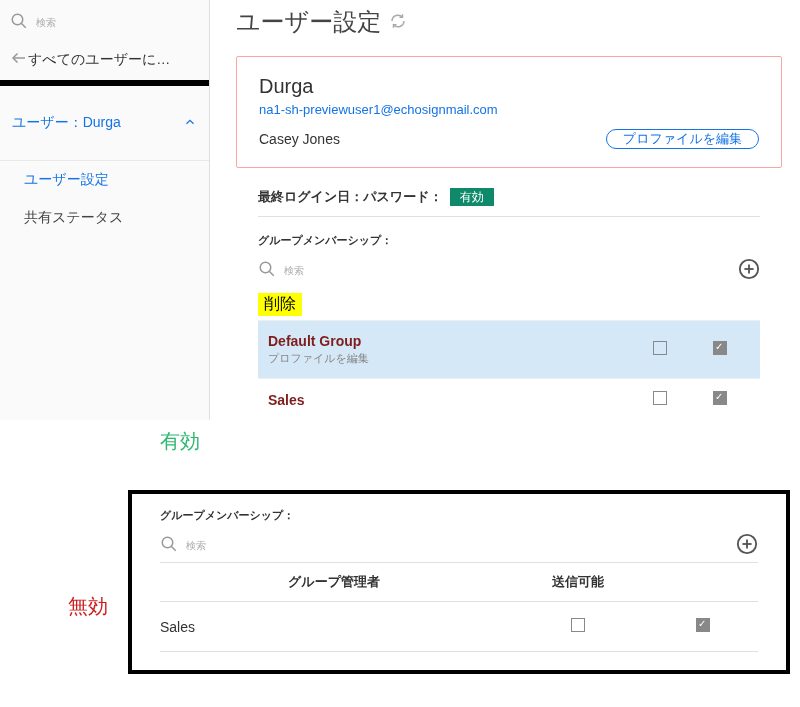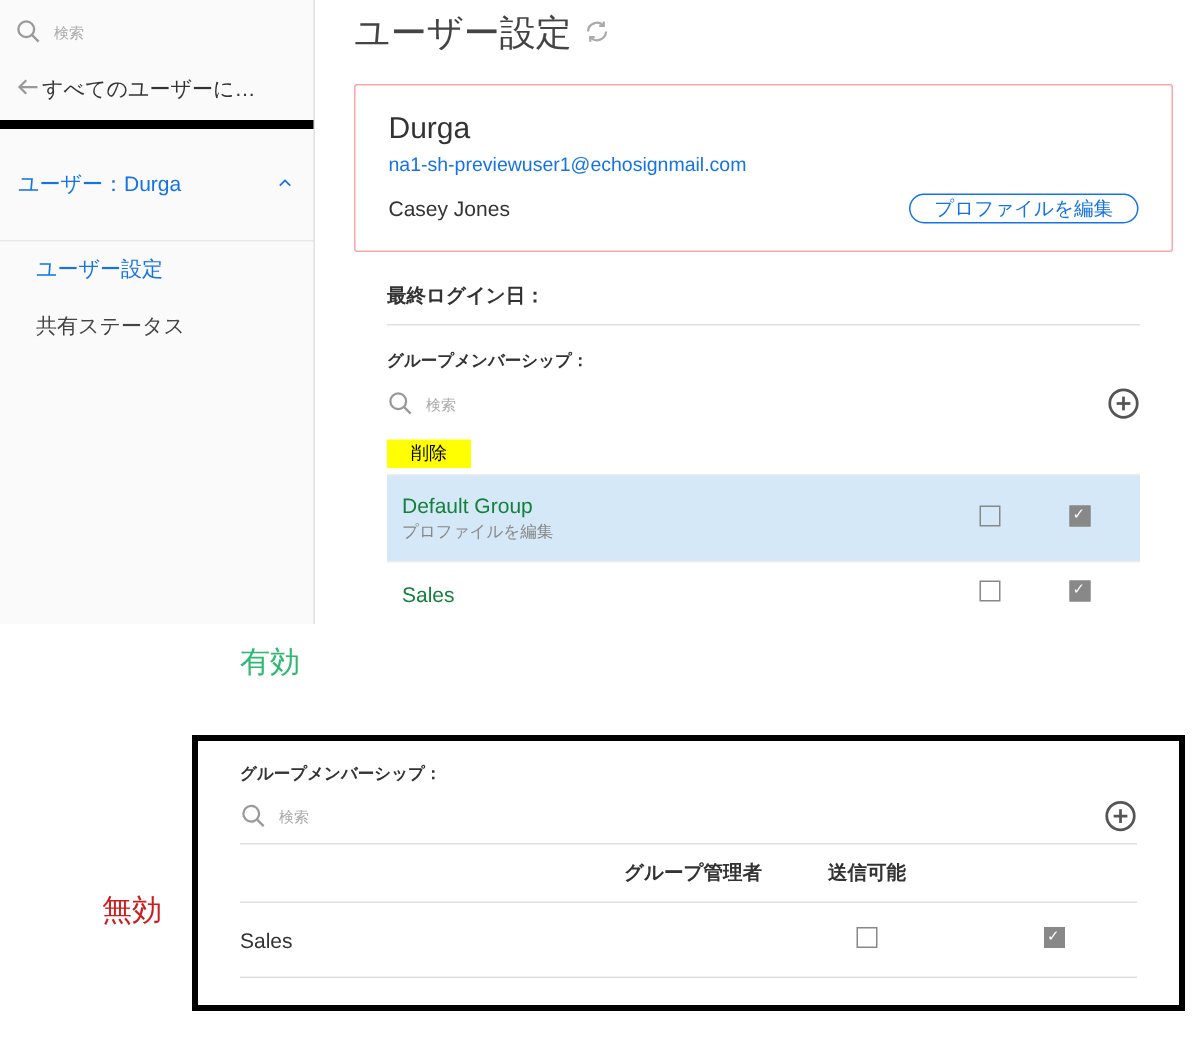--- a/index.html
+++ b/index.html
@@ -28,25 +28,25 @@
   .meta-row { display: flex; padding: 10px 0; font-size: 13px; color: #333; }
   .meta-label { font-weight: 600; }
   .meta-val { color: #666; }
   .badge { background: #0e8a6a; color: #fff; padding: 2px 10px; font-size: 12px; }
   .status-row { padding: 8px 22px 18px 22px; font-size: 13px; }
   .hr { border-top: 1px solid #e0e0e0; margin: 0 22px; }
   .section-title { font-size: 11px; font-weight: 600; padding: 16px 0 6px 0; }
   .add-row { display: flex; align-items: center; justify-content: space-between; }
   .add-row .search-row { flex: 1; padding: 6px 0; }
   .plus-circle svg { width: 22px; height: 22px; stroke: #555; fill: none; stroke-width: 2; cursor: pointer; }
-  .delete-tag { background: #ffff00; color: #000; font-size: 12px; padding: 1px 16px; display: inline-block; margin-top: 6px; }
+  .delete-tag { background: #ffff00; color: #000; font-size: 16px; padding: 1px 6px; display: inline-block; margin-top: 6px; }
   .table { margin-top: 4px; }
   .trow { display: grid; grid-template-columns: 1fr 60px 60px; align-items: center; padding: 12px 10px; border-top: 1px solid #eee; }
   .trow.selected { background: #d4e8f7; }
-  .trow .gname { font-size: 14px; color: #15803d; font-weight: 400; }
+  .trow .gname { font-size: 14px; color: #7f1d1d; font-weight: 700; }
   .trow .gsub { font-size: 11px; color: #888; margin-top: 2px; }
   .cb { width: 14px; height: 14px; border: 1.5px solid #888; display: inline-block; margin: 0 auto; }
   .cb.checked { background: #888; position: relative; }
   .cb.checked::after { content: "✓"; color: #fff; font-size: 10px; position: absolute; top: -1px; left: 1px; }
   .cb-col { text-align: center; }
   .valid-label { position: absolute; left: 160px; top: 428px; color: #2eb872; font-size: 20px; }
   .overlay-box { position: absolute; left: 128px; top: 490px; width: 662px; border: 4px solid #000; background: #fff; padding: 14px 28px 18px 28px; }
   .invalid-label { position: absolute; left: 68px; top: 593px; color: #cc1e1e; font-size: 20px; text-align: center; }
   .ov-table .hrow { display: grid; grid-template-columns: 1fr 140px 110px; padding: 10px 0; font-size: 13px; color: #333; font-weight: 600; border-top: 1px solid #e0e0e0; border-bottom: 1px solid #e0e0e0; }
   .ov-table .drow { display: grid; grid-template-columns: 1fr 140px 110px; padding: 16px 0; font-size: 14px; align-items: center; border-bottom: 1px solid #e0e0e0; }
@@ -110,20 +110,21 @@
       <a class="email-link">na1-sh-previewuser1@echosignmail.com</a>
       <div class="card-row2">
         <span>Casey Jones</span>
         <button class="btn-outline">プロファイルを編集</button>
       </div>
     </div>
 
     <div class="meta">
       <div class="meta-row">
         <span><span class="meta-label">最終ログイン日：</span><span class="meta-val"></span></span>
+        <span><span class="meta-label">パスワード：</span>&nbsp;&nbsp;<span class="badge">有効</span></span>
       </div>
     </div>
     <div class="hr"></div>
 
     <div style="padding: 0 22px;">
       <div class="section-title">グループメンバーシップ：</div>
       <div class="add-row">
         <div class="search-row">
           <span>
             <svg class="icon-svg" viewBox="0 0 24 24">
@@ -182,21 +183,21 @@
     <span class="plus-circle">
       <svg viewBox="0 0 24 24">
             <circle cx="12" cy="12" r="10"></circle>
             <line x1="12" y1="7" x2="12" y2="17"></line>
             <line x1="7" y1="12" x2="17" y2="12"></line>
           </svg>
     </span>
   </div>
   <div class="ov-table">
     <div class="hrow">
-      <span style="text-align:right">グループ管理者</span>
+      <span style="text-align:center">グループ管理者</span>
       <span style="text-align:center">送信可能</span>
     </div>
     <div class="drow">
       <span>Sales</span>
       <span style="text-align:center"><span class="cb"></span></span>
       <span style="text-align:center"><span class="cb checked"></span></span>
     </div>
   </div>
 </div>
 

